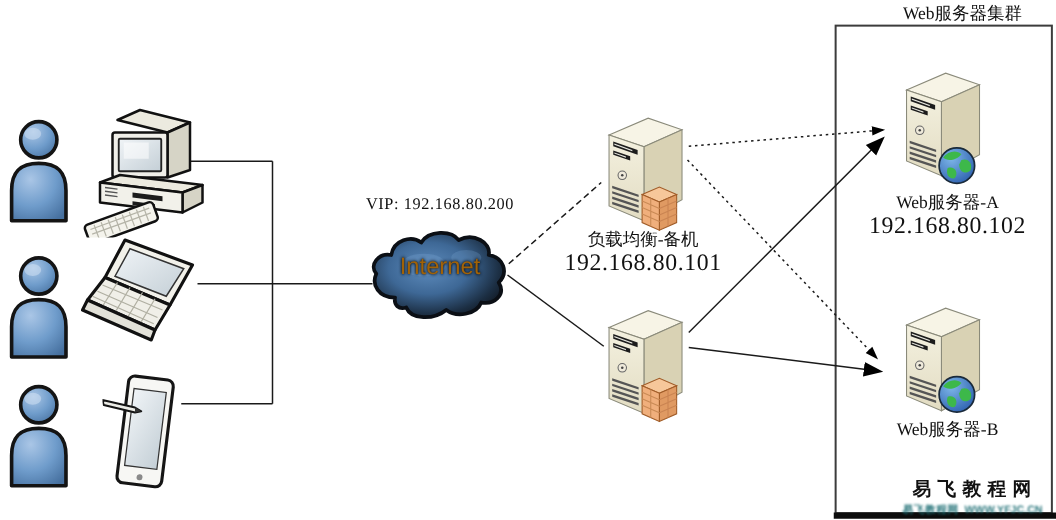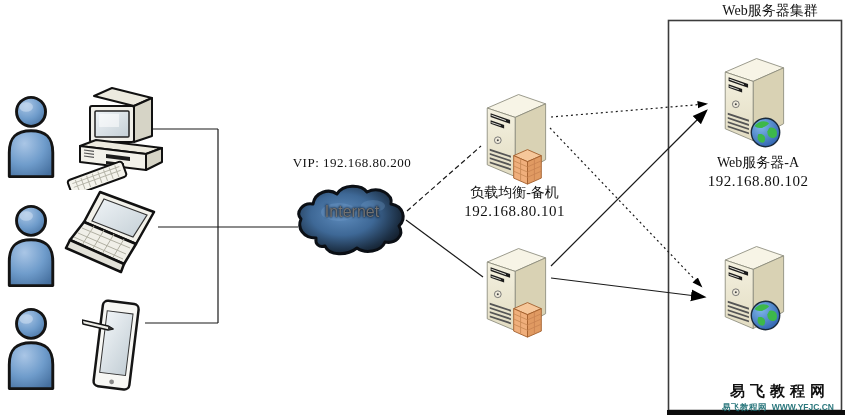--- a/index.html
+++ b/index.html
@@ -3,25 +3,25 @@
 <meta charset="utf-8">
 <style>
   html,body{margin:0;padding:0;background:#fff;}
   .stage{
     position:relative;width:845px;height:416px;background:#fff;overflow:hidden;
     font-family:"Liberation Serif","DejaVu Serif",serif;color:#111;padding-left:36px;
   }
   .stage svg.canvas{position:absolute;left:0;top:0;}
   .lbl{position:absolute;text-align:center;line-height:18px;white-space:nowrap;}
   .lbl .name{font-size:14px;}
-  .lbl .ip{font-size:15px;letter-spacing:0.5px;text-align:center;}
+  .lbl .ip{font-size:19px;letter-spacing:0.5px;text-align:center;}
   .vip{position:absolute;left:278px;top:155px;width:148px;text-align:center;
        font-size:13px;letter-spacing:0.5px;}
   .internet{position:absolute;left:302px;top:203px;width:100px;text-align:center;
-       font-family:"Liberation Sans","DejaVu Sans",sans-serif;font-size:16px;color:#737373;
+       font-family:"Liberation Sans","DejaVu Sans",sans-serif;font-size:19px;color:#a16207;
        text-shadow:0 0 3px #0a1420,0 0 2px #0a1420;}
   .cluster-title{position:absolute;left:690px;top:2px;width:160px;text-align:center;font-size:14px;}
   .footer-title{position:absolute;left:722px;top:382px;width:116px;text-align:center;
        font-size:15px;letter-spacing:5px;font-weight:bold;}
   .watermark{position:absolute;left:722px;top:402px;width:112px;display:flex;
        justify-content:space-between;align-items:flex-start;
        font-family:"Liberation Sans","DejaVu Sans",sans-serif;
        font-size:8.5px;font-weight:bold;color:#166a70;filter:blur(0.7px);opacity:0.9;}
   .watermark .wl{letter-spacing:0.5px;}
 </style>
@@ -199,20 +199,21 @@
     <div class="ip">192.168.80.101</div>
   </div>
 
 
   <div class="lbl" style="left:688px;top:154px;width:140px;">
     <div class="name">Web服务器-A</div>
     <div class="ip">192.168.80.102</div>
   </div>
 
   <div class="lbl" style="left:688px;top:336px;width:140px;">
+    <div class="name">Web服务器-B</div>
   </div>
 
   <div class="footer-title">易飞教程网</div>
 
   <div class="watermark">
     <span class="wl">易飞教程网</span>
     <span class="wr">WWW.YFJC.CN</span>
   </div>
 
 </div>

